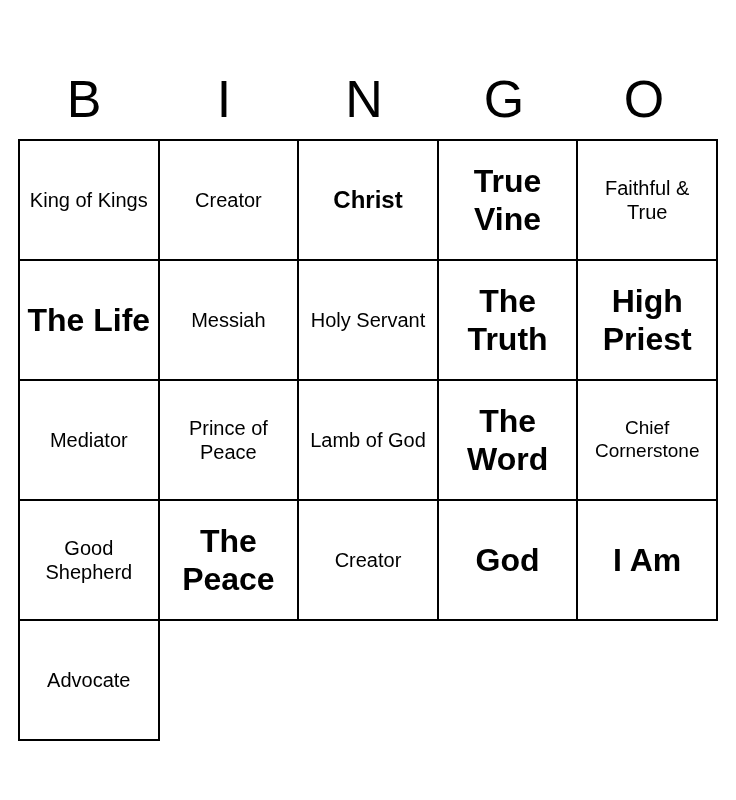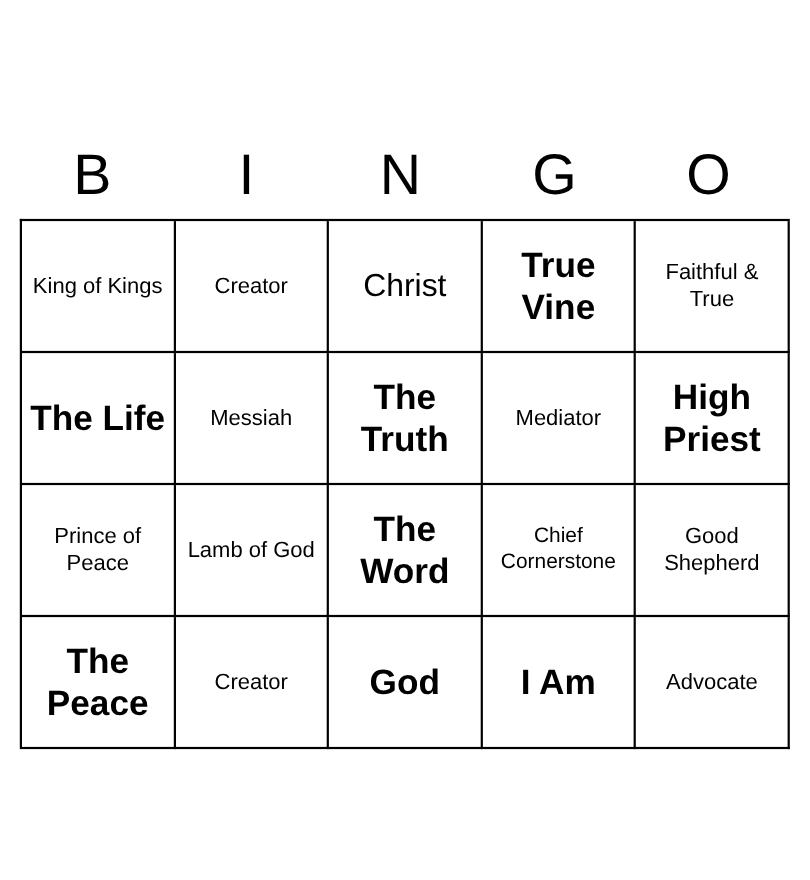--- a/index.html
+++ b/index.html
@@ -62,22 +62,22 @@
 
     .size-small {
       font-size: 19px;
     }
 
     .size-medium {
       font-size: 20px;
     }
 
     .size-large {
-      font-size: 29px;
-      font-weight: normal;
+      font-size: 24px;
+      font-weight: bold;
     }
 
     .size-xlarge {
       font-size: 32px;
       font-weight: bold;
     }
   </style>
 </head>
 <body>
 
@@ -105,27 +105,30 @@
       <div class="bingo-cell">
         <span class="bingo-cell-text size-medium">Faithful &amp; True</span>
       </div>
       <div class="bingo-cell">
         <span class="bingo-cell-text size-xlarge">The Life</span>
       </div>
       <div class="bingo-cell">
         <span class="bingo-cell-text size-medium">Messiah</span>
       </div>
       <div class="bingo-cell">
+        <span class="bingo-cell-text size-medium">Holy Servant</span>
+      </div>
+      <div class="bingo-cell">
         <span class="bingo-cell-text size-xlarge">The Truth</span>
       </div>
       <div class="bingo-cell">
-        <span class="bingo-cell-text size-medium">Mediator</span>
+        <span class="bingo-cell-text size-xlarge">High Priest</span>
       </div>
       <div class="bingo-cell">
-        <span class="bingo-cell-text size-xlarge">High Priest</span>
+        <span class="bingo-cell-text size-medium">Mediator</span>
       </div>
       <div class="bingo-cell">
         <span class="bingo-cell-text size-medium">Prince of Peace</span>
       </div>
       <div class="bingo-cell">
         <span class="bingo-cell-text size-medium">Lamb of God</span>
       </div>
       <div class="bingo-cell">
         <span class="bingo-cell-text size-xlarge">The Word</span>
       </div>

